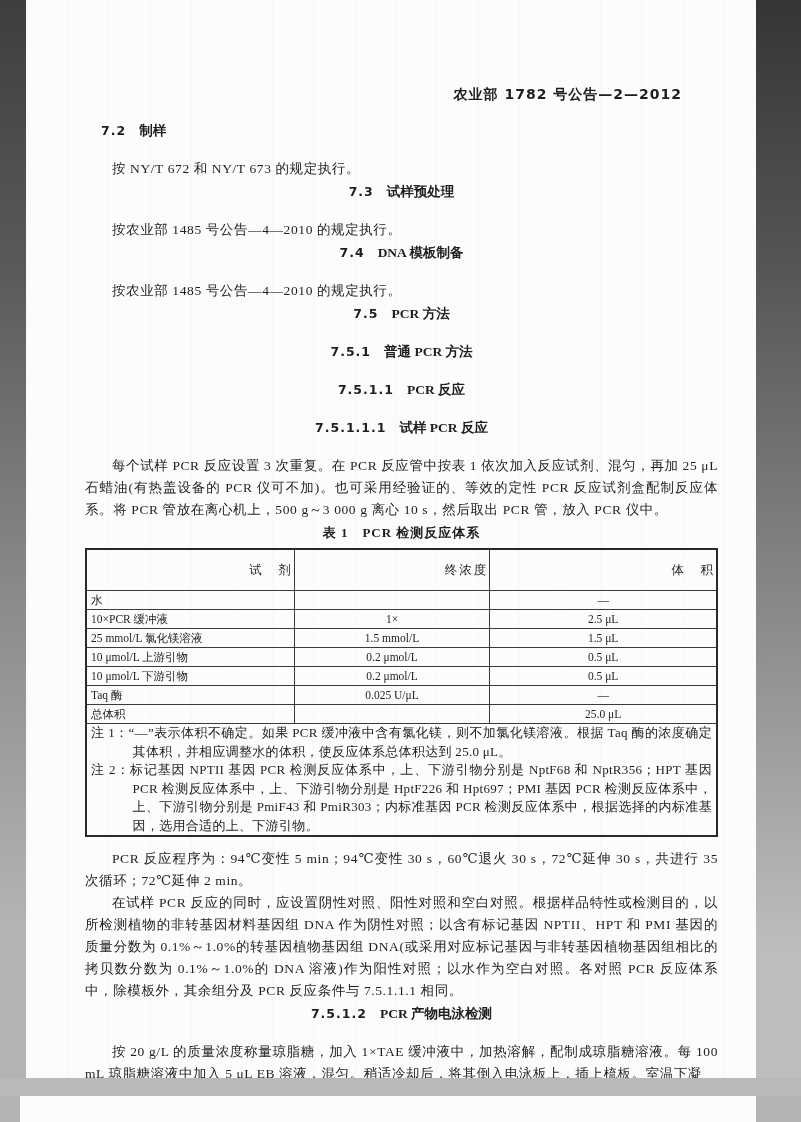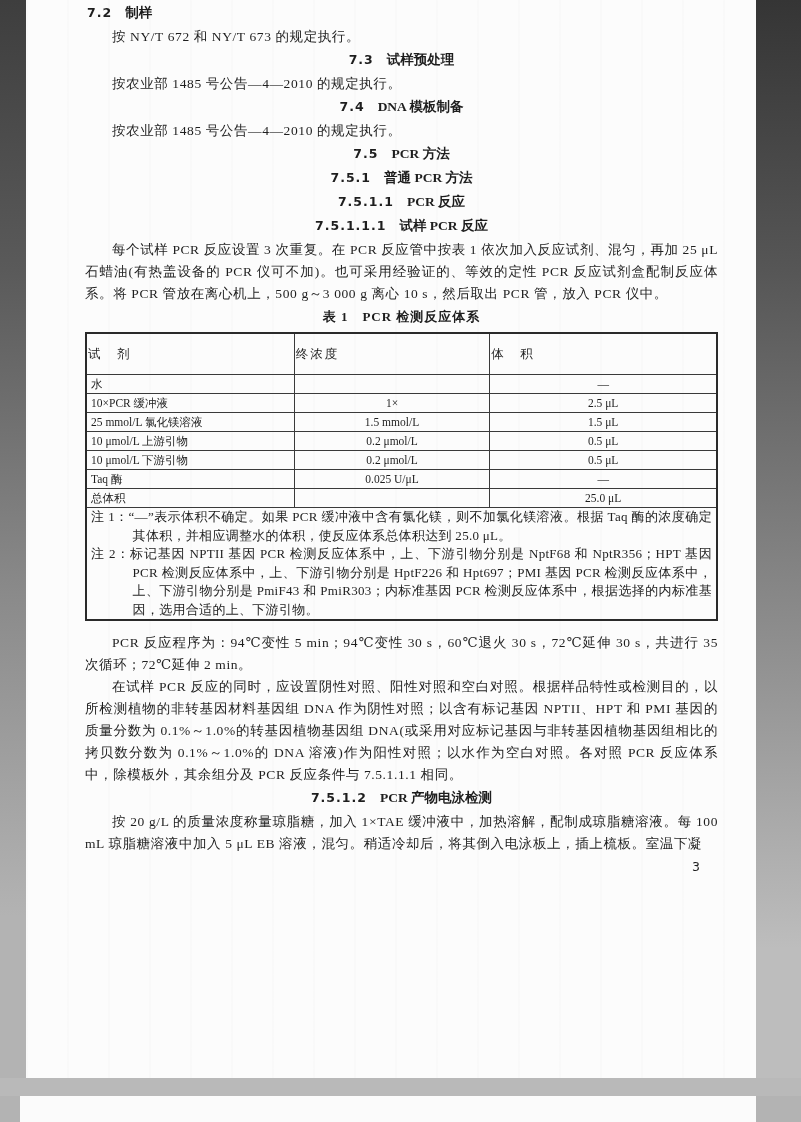--- a/index.html
+++ b/index.html
@@ -35,35 +35,35 @@
     position: absolute; left: 20px; top: 1096px; width: 736px; height: 26px;
     background: #fbfbfb;
   }
   .content { padding: 0 38px 0 59px; }
   .doc-header {
     padding-top: 86px; margin-bottom: 15px;
     text-align: right; padding-right: 36px;
     font-weight: bold; font-size: 14px; letter-spacing: 1px;
     font-family: "DejaVu Sans", sans-serif;
   }
-  .h { font-weight: bold; font-size: 13.5px; line-height: 22px; margin: 2px; white-space: nowrap; }
+  .h { font-weight: bold; font-size: 13.5px; line-height: 22px; margin: 16px; white-space: nowrap; }
   .h .hn { font-family: "DejaVu Sans", sans-serif; font-size: 12.5px; margin-right: 13px; letter-spacing: 1px; }
   .p  { font-size: 13.5px; line-height: 22px; margin: 0; text-align: justify; text-indent: 2em; letter-spacing: 0.6px; }
   .caption {
     text-align: center; font-weight: bold; font-size: 13px;
     line-height: 20px; margin: 2px 0 5px 0; letter-spacing: 1px;
   }
   table.tbl {
     width: 100%; border-collapse: collapse;
     border: 2px solid #2a2a2a;
     font-size: 11.5px;
   }
   table.tbl th, table.tbl td { border: 1px solid #3a3a3a; }
   table.tbl th {
-    height: 38px; font-weight: normal; font-size: 12.5px; letter-spacing: 2px; text-align: left;
+    height: 38px; font-weight: normal; font-size: 12.5px; letter-spacing: 2px; text-align: right;
   }
   table.tbl td { height: 18px; padding: 0 4px; }
   td.c-name { text-align: left; padding-left: 8px; width: 33%; }
   td.c-conc { text-align: center; width: 31%; }
   td.c-vol  { text-align: center; width: 36%; }
   td.notes-cell { padding: 5px 8px 6px 8px; }
   .note {
     font-size: 13px; line-height: 18.5px; text-align: justify;
     padding-left: 3.2em; text-indent: -3.2em; letter-spacing: 0.3px;
   }
@@ -77,20 +77,21 @@
 </head>
 <body>
 
 <div class="screen">
   <div class="edge-left"></div>
   <div class="edge-right"></div>
 
   <div class="page">
     <div class="content">
 
+      <div class="doc-header">农业部 1782 号公告—2—2012</div>
 
       <div class="h">
         <span class="hn">7.2</span><span>制样</span>
       </div>
       <div class="p">按 NY/T 672 和 NY/T 673 的规定执行。</div>
 
       <div class="h mt">
         <span class="hn">7.3</span><span>试样预处理</span>
       </div>
       <div class="p">按农业部 1485 号公告—4—2010 的规定执行。</div>

